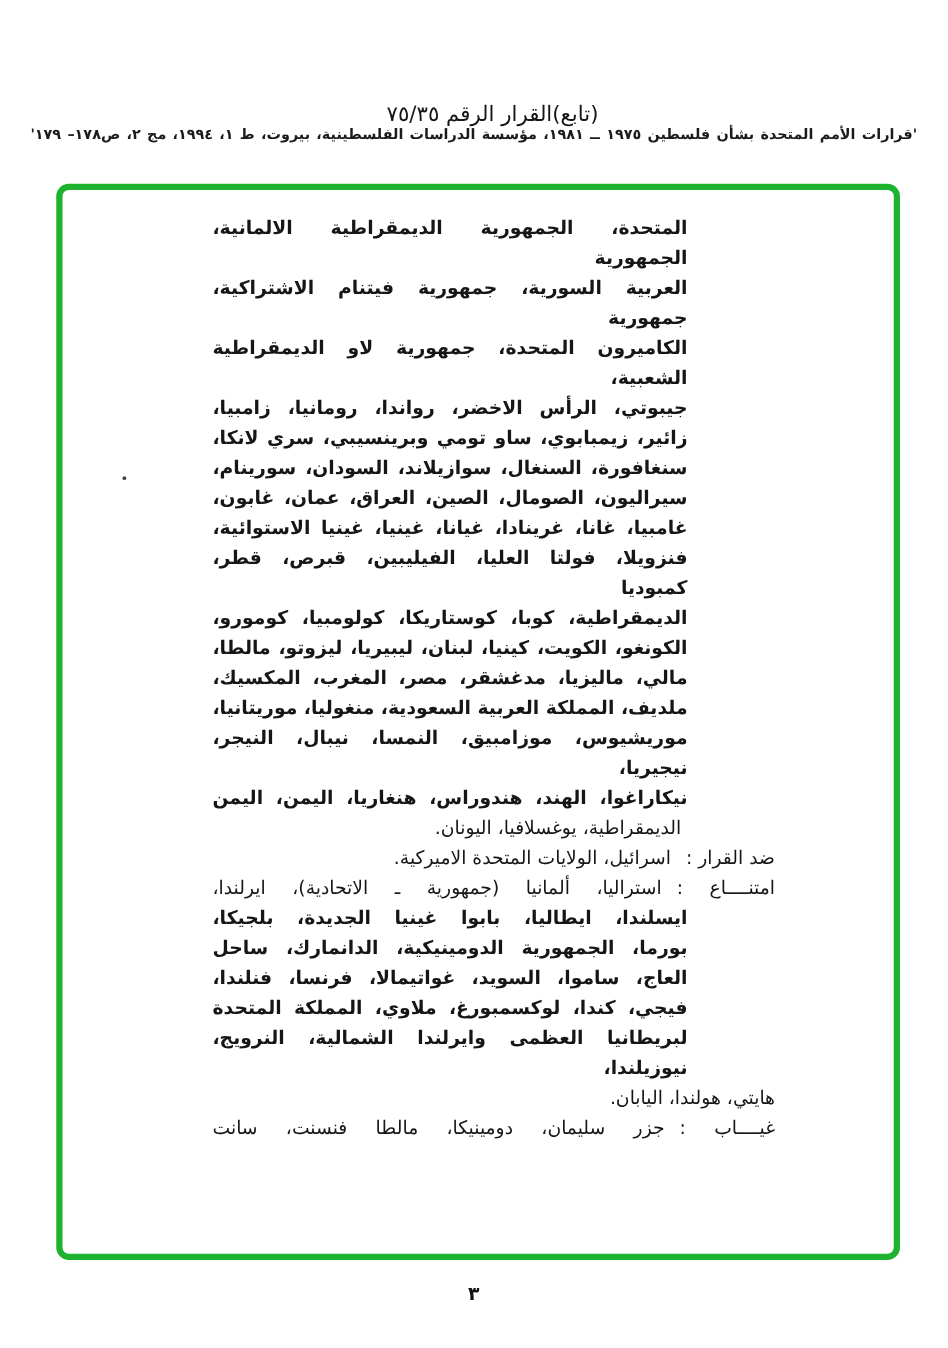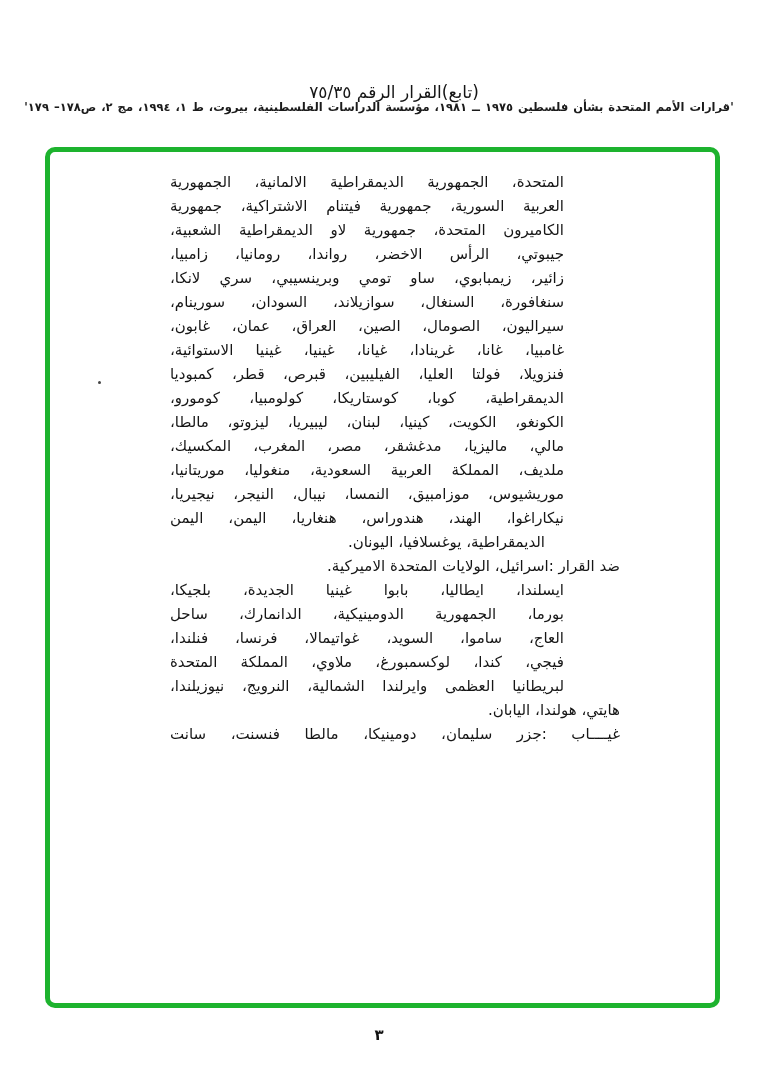--- a/index.html
+++ b/index.html
@@ -21,26 +21,26 @@
     border:5px solid #1db32e;border-radius:10px;background:transparent;
   }
   .doc-content{
     position:absolute;top:170px;right:138px;width:450px;
     font-size:15px;line-height:24px;color:#161616;direction:rtl;
   }
   .line{
     text-align:justify;text-align-last:justify;
     white-space:normal;
   }
-  .indent{margin-right:56px;}      
+  .indent{margin-right:70px;font-weight:bold;}      
   .last-a{margin-right:75px;text-align:right;text-align-last:right;}
   .row-natural{text-align:right;text-align-last:right;}
   .last-abstain{text-align:right;text-align-last:right;}
   .last-absent{margin-right:100px;text-align:right;text-align-last:right;}
-  .vote-label{}
+  .vote-label{padding-left:12px;}
   .page-number{
     position:absolute;top:1026px;left:0;right:0;text-align:center;
     font-size:15px;font-weight:bold;color:#111;
   }
   .speck{
     position:absolute;left:98px;top:381px;width:3px;height:3px;
     background:#444;border-radius:50%;
   }
 </style>
 </head>
@@ -68,20 +68,23 @@
   <div class="line indent">مالي، ماليزيا، مدغشقر، مصر، المغرب، المكسيك،</div>
   <div class="line indent">ملديف، المملكة العربية السعودية، منغوليا، موريتانيا،</div>
   <div class="line indent">موريشيوس، موزامبيق، النمسا، نيبال، النيجر، نيجيريا،</div>
   <div class="line indent">نيكاراغوا، الهند، هندوراس، هنغاريا، اليمن، اليمن</div>
   <div class="line last-a">الديمقراطية، يوغسلافيا، اليونان.</div>
 
   <div class="line row-natural">
     <span class="vote-label">ضد القرار :</span><span>اسرائيل، الولايات المتحدة الاميركية.</span>
   </div>
 
+  <div class="line">
+    <span class="vote-label">امتنــــاع :</span><span>استراليا، ألمانيا (جمهورية ـ الاتحادية)، ايرلندا،</span>
+  </div>
   <div class="line indent">ايسلندا، ايطاليا، بابوا غينيا الجديدة، بلجيكا،</div>
   <div class="line indent">بورما، الجمهورية الدومينيكية، الدانمارك، ساحل</div>
   <div class="line indent">العاج، ساموا، السويد، غواتيمالا، فرنسا، فنلندا،</div>
   <div class="line indent">فيجي، كندا، لوكسمبورغ، ملاوي، المملكة المتحدة</div>
   <div class="line indent">لبريطانيا العظمى وايرلندا الشمالية، النرويج، نيوزيلندا،</div>
   <div class="line last-abstain">هايتي، هولندا، اليابان.</div>
 
   <div class="line">
     <span class="vote-label">غيــــاب :</span><span>جزر سليمان، دومينيكا، مالطا فنسنت، سانت</span>
   </div>

